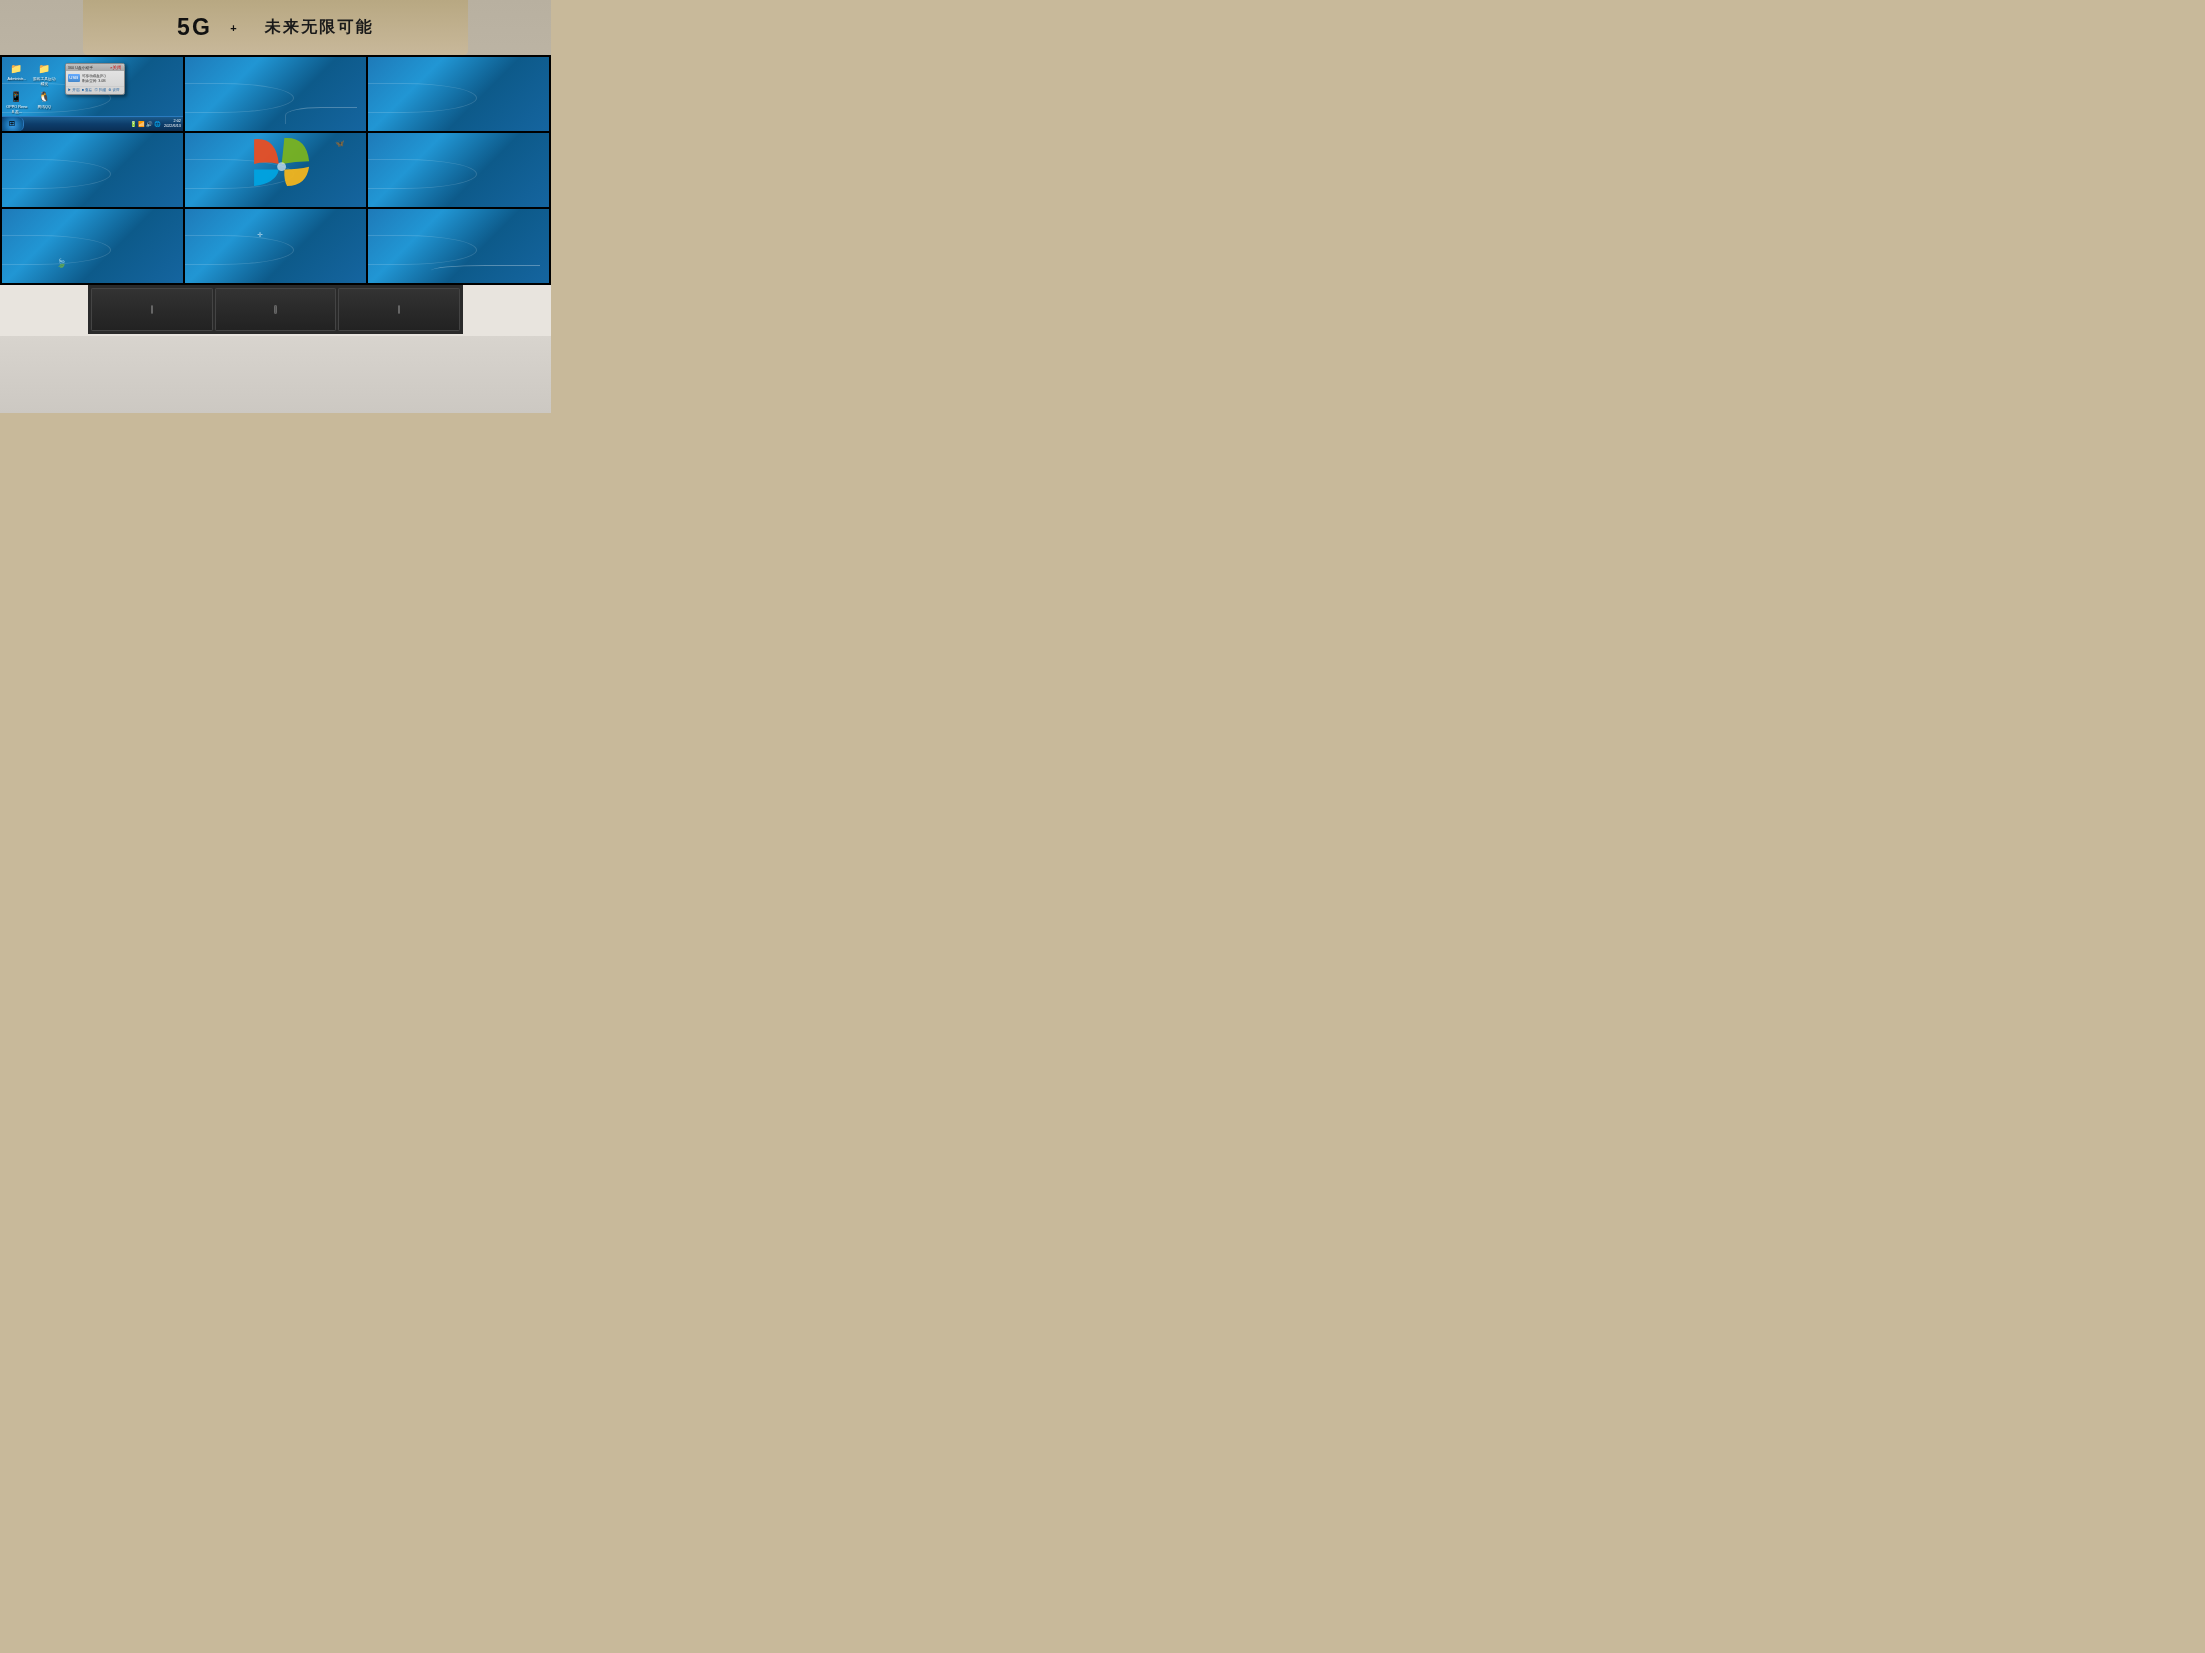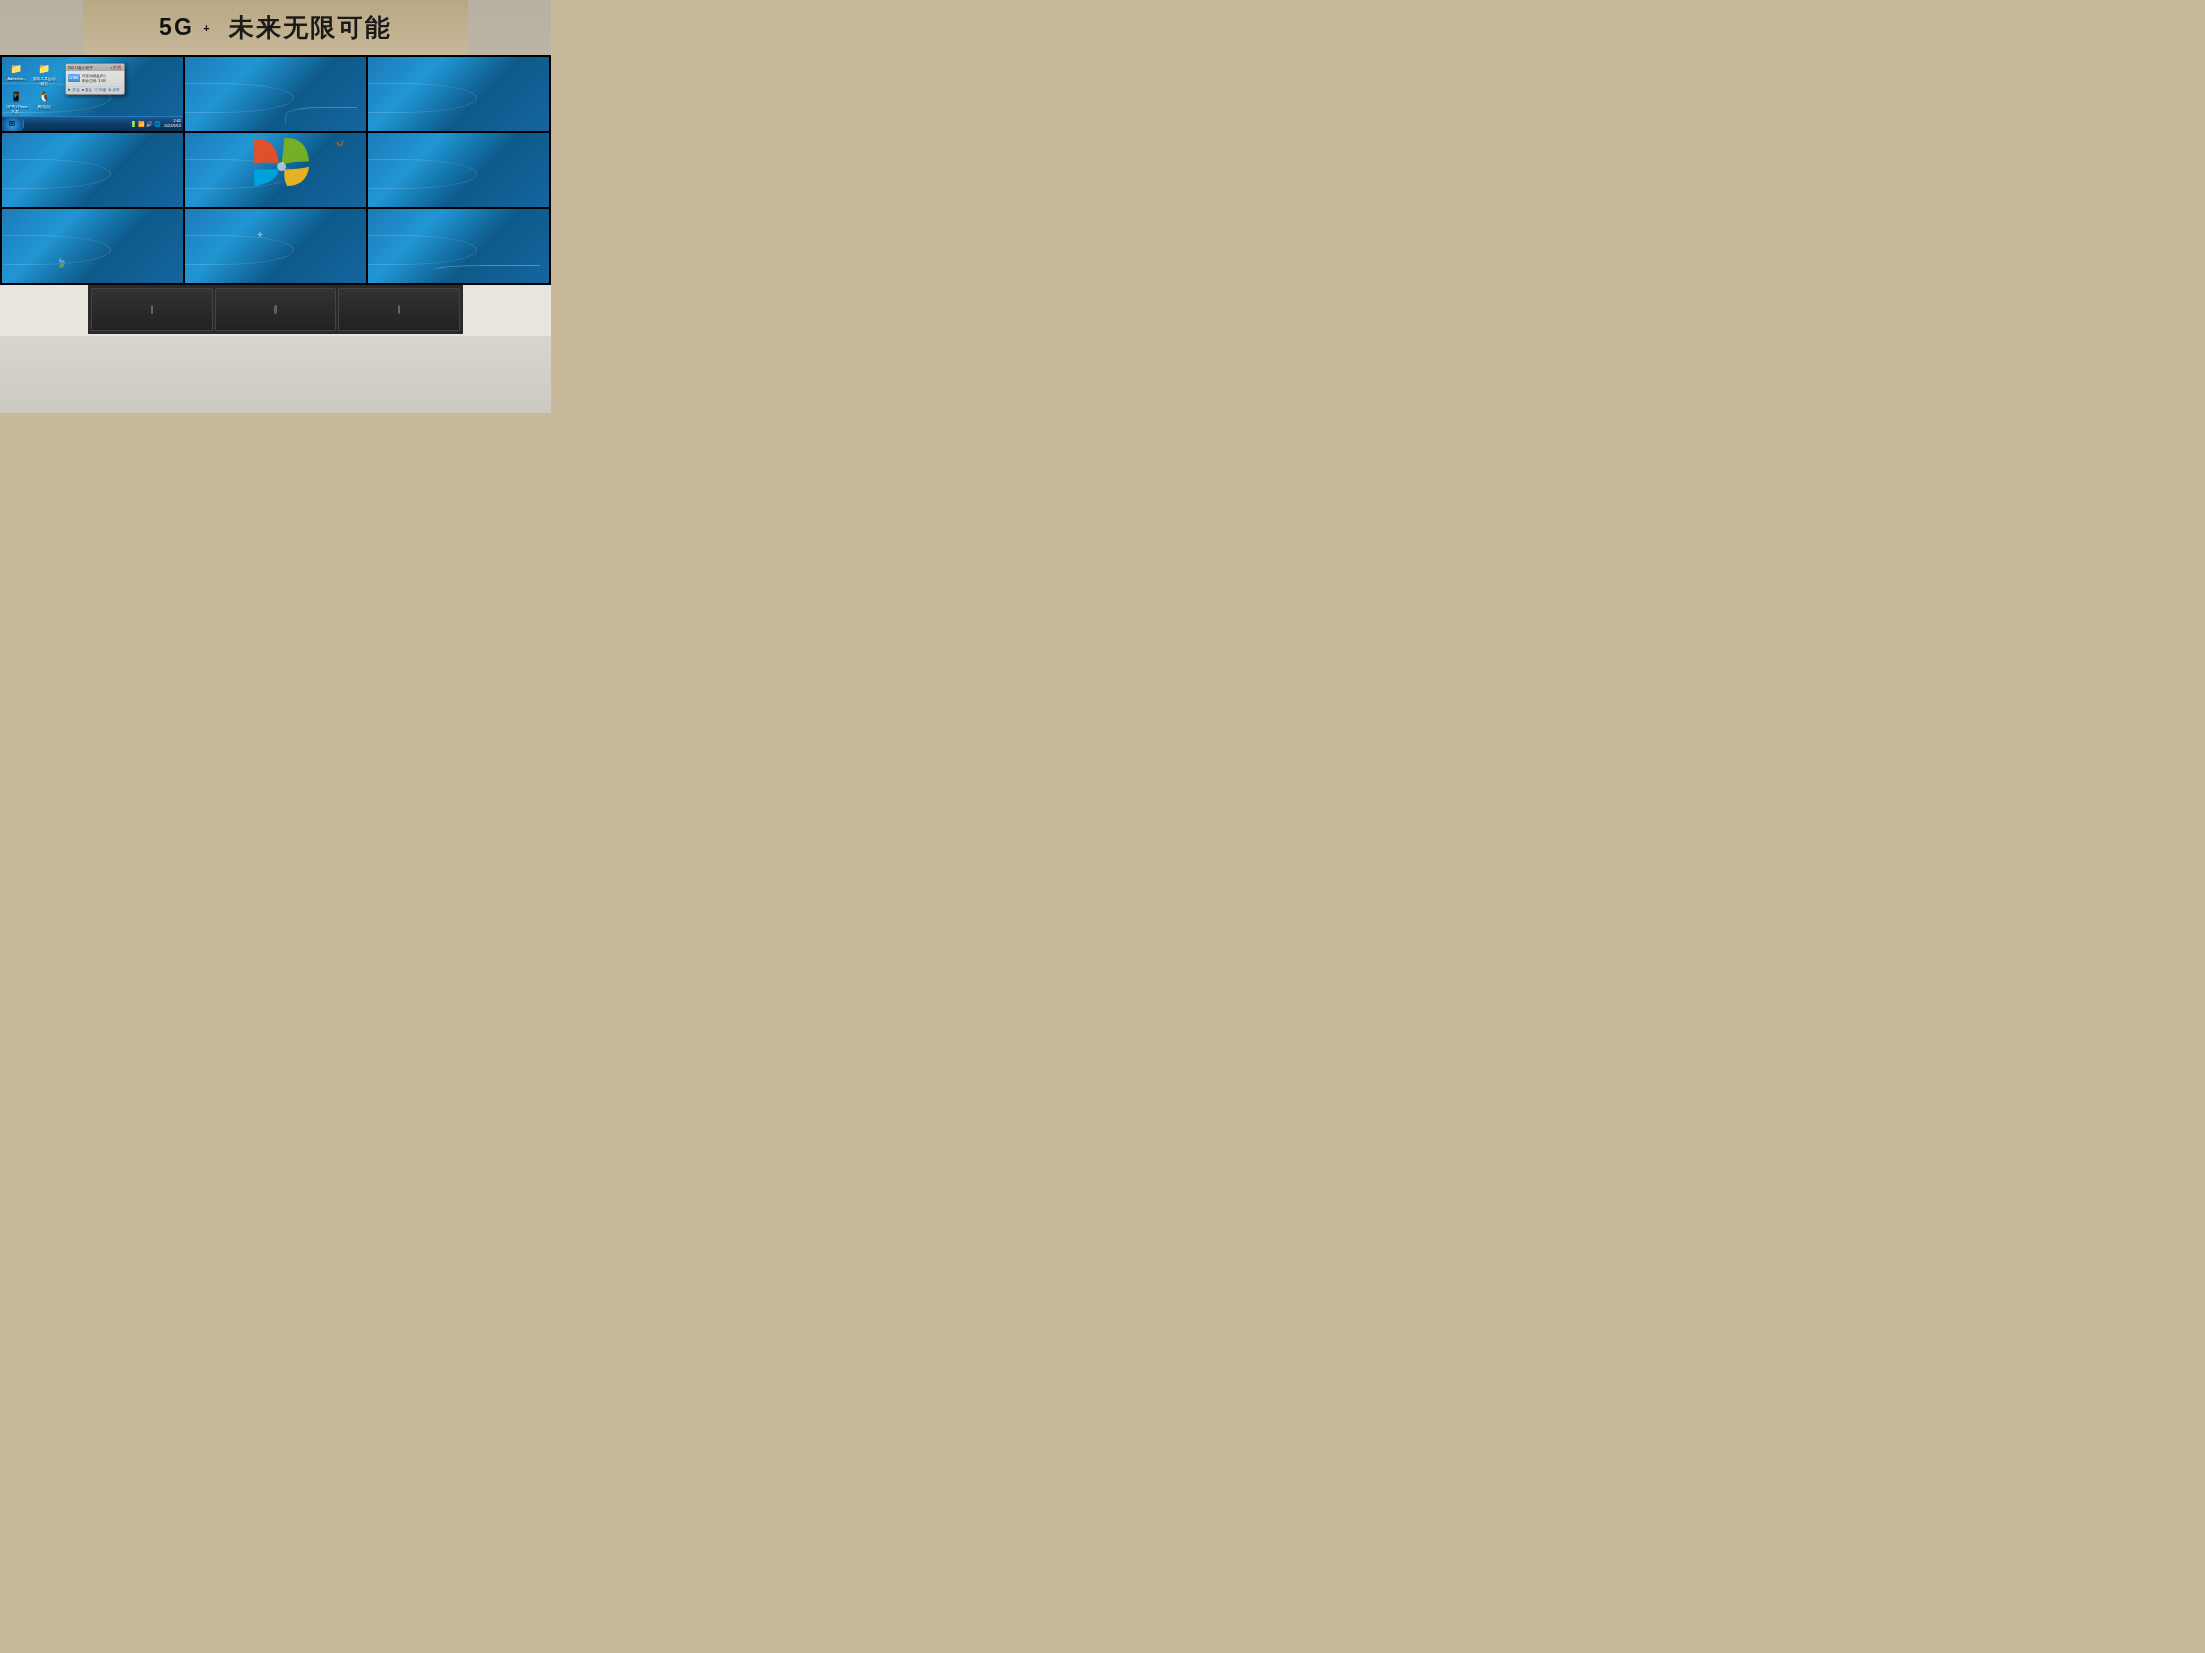--- a/index.html
+++ b/index.html
@@ -36,21 +36,21 @@
       z-index: 2;
     }
 
     .banner-text {
       font-size: 19.7px;
       font-weight: bold;
       color: #1a1a1a;
       letter-spacing: 2.2px;
       display: flex;
       align-items: center;
-      gap: 9px;
+      gap: 18px;
     }
 
     .banner-5g {
       font-size: 23px;
       font-weight: 900;
       color: #111;
     }
 
     
     .video-wall {
@@ -361,21 +361,21 @@
       <ellipse cx="35" cy="28" rx="12" ry="20" fill="#4a8a4a" opacity="0.9" transform="rotate(10 35 28)"></ellipse>
       <ellipse cx="27" cy="20" rx="14" ry="18" fill="#5a9a5a" opacity="0.85"></ellipse>
       <rect x="20" y="68" width="14" height="18" fill="#8B4513" rx="2"></rect>
     </svg>
   </div>
 
   <div class="banner">
     <div class="banner-text">
       <span class="banner-5g">5G</span>
       <sup style="font-size:11px; font-weight:900; color:#111; vertical-align:super;">+</sup>
-      <span style="font-size:25px; font-weight:bold; color:#1a1a1a;margin-left:8px;">未来无限可能</span>
+      <span style="font-size:16px; font-weight:bold; color:#1a1a1a;margin-left:8px;">未来无限可能</span>
     </div>
   </div>
 
   <div class="video-wall">
 
     <div class="panel">
       <div class="desktop-bg">
         <div class="light-curve"></div>
 
         <div class="desktop-icons">

